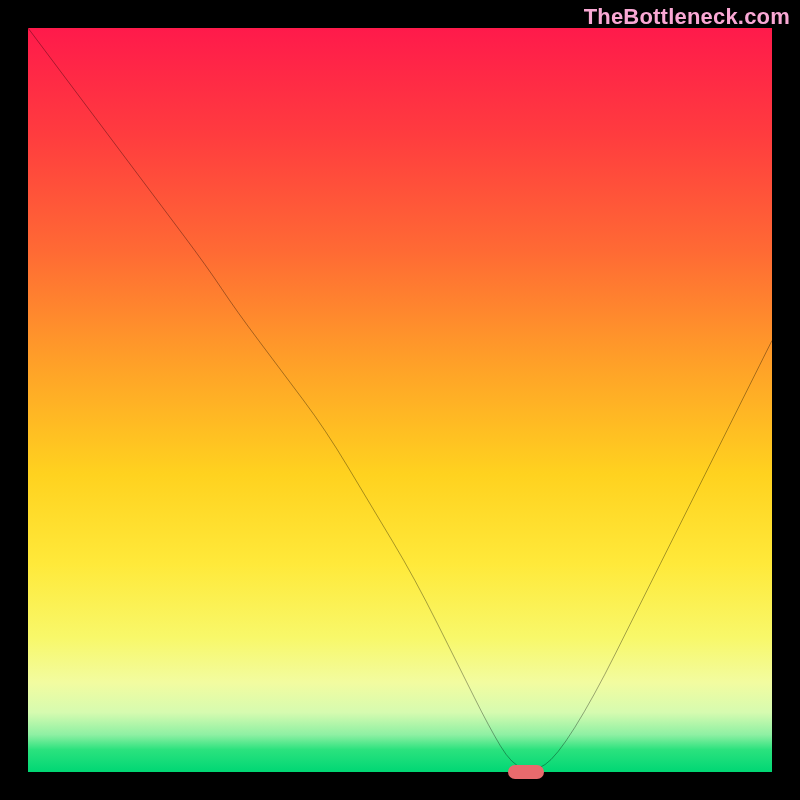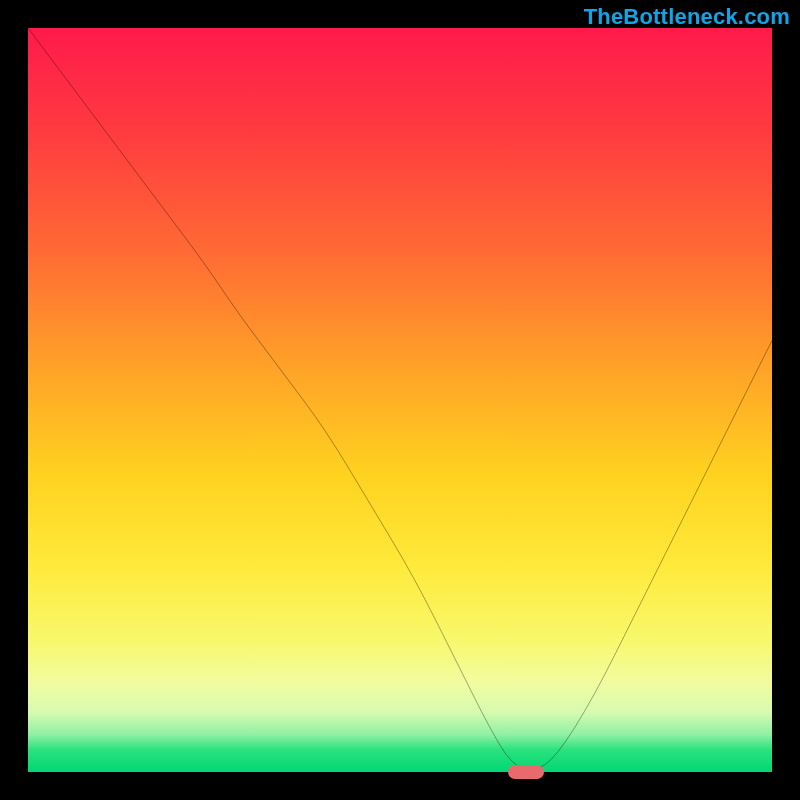--- a/index.html
+++ b/index.html
@@ -14,21 +14,21 @@
   .frame {
     position: relative;
     width: 800px;
     height: 800px;
     background: #000;
   }
   .watermark {
     position: absolute;
     top: 4px;
     right: 10px;
-    color: #0ea5e9;
+    color: #f9a8d4;
     font-size: 22px;
     font-weight: 600;
     letter-spacing: 0.2px;
     z-index: 10;
     user-select: none;
   }
   .plot {
     position: absolute;
     left: 28px;
     top: 28px;

